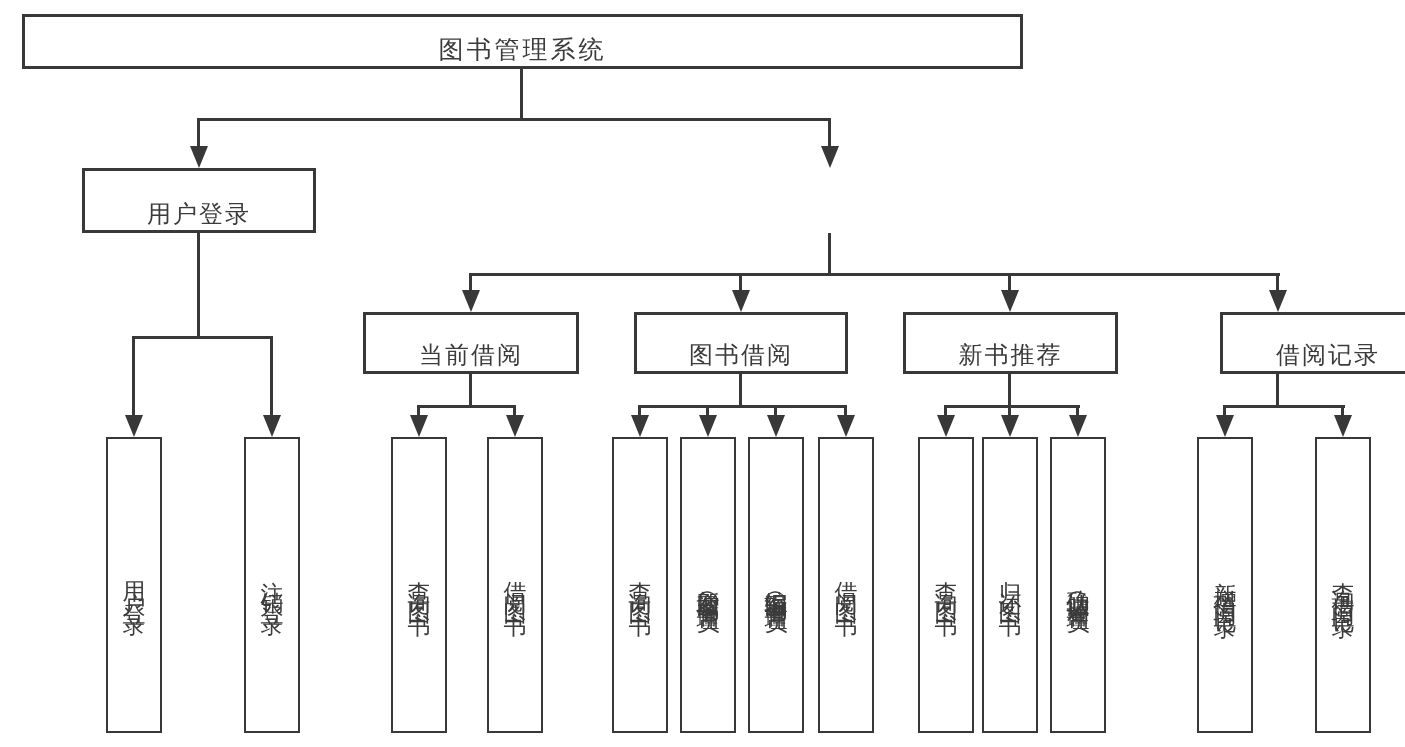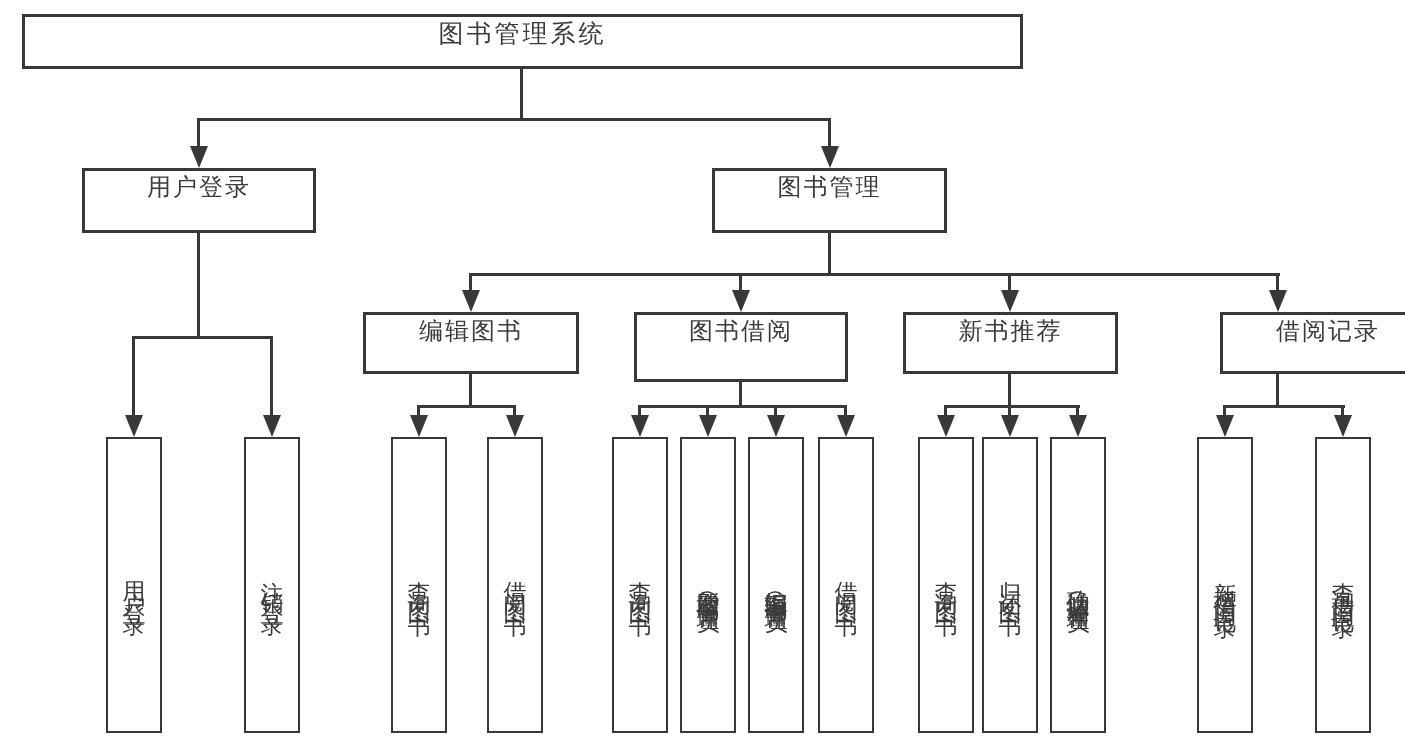--- a/index.html
+++ b/index.html
@@ -17,21 +17,21 @@
   .v{width:3px;}
   .h{height:3px;}
 
   
   .arr{position:absolute;width:0;height:0;z-index:1;
        border-left:9px solid transparent;border-right:9px solid transparent;
        border-top:22px solid var(--line);}
 
   
   .hnode{position:absolute;box-sizing:border-box;background:var(--box-bg);
-         border:3px solid var(--line);display:flex;align-items:flex-start;justify-content:center;
+         border:3px solid var(--line);display:flex;align-items:flex-end;justify-content:center;
          color:var(--text);font-size:24px;letter-spacing:2px;z-index:2;white-space:nowrap;}
   .hnode.title{font-size:25px;letter-spacing:3px;}
 
   
   .leaf{position:absolute;box-sizing:border-box;top:437px;height:296px;width:56px;
         background:var(--box-bg);border:2.5px solid var(--line);
         display:flex;align-items:center;justify-content:center;z-index:2;}
   .vtext{writing-mode:vertical-rl;text-orientation:mixed;line-height:1;
          color:var(--text);font-size:23px;white-space:nowrap;}
   .ls4{letter-spacing:11px;}
@@ -105,28 +105,25 @@
   <div class="arr" style="left:1216px;top:415px;"></div>
   <div class="arr" style="left:1334px;top:415px;"></div>
 
   <div class="hnode title" style="left:22px;top:14px;width:1001px;height:55px;">
     <span>图书管理系统</span>
   </div>
 
   <div class="hnode" style="left:82px;top:168px;width:234px;height:65px;">
     <span>用户登录</span>
   </div>
-  <div class="hnode" style="left:712px;top:168px;width:235px;height:65px;">
-    <span>图书管理</span>
-  </div>
 
   <div class="hnode" style="left:363px;top:312px;width:216px;height:62px;">
-    <span>编辑图书</span>
+    <span>当前借阅</span>
   </div>
-  <div class="hnode" style="left:634px;top:312px;width:214px;height:70px;font-family:Liberation Mono, monospace;">
+  <div class="hnode" style="left:634px;top:312px;width:214px;height:62px;font-family:Liberation Mono, monospace;">
     <span>图书借阅</span>
   </div>
   <div class="hnode" style="left:903px;top:312px;width:215px;height:62px;">
     <span>新书推荐</span>
   </div>
   <div class="hnode" style="left:1172px;top:312px;width:216px;height:62px;margin-left:48px;">
     <span>借阅记录</span>
   </div>
 
   <div class="leaf" style="left:106px;">

